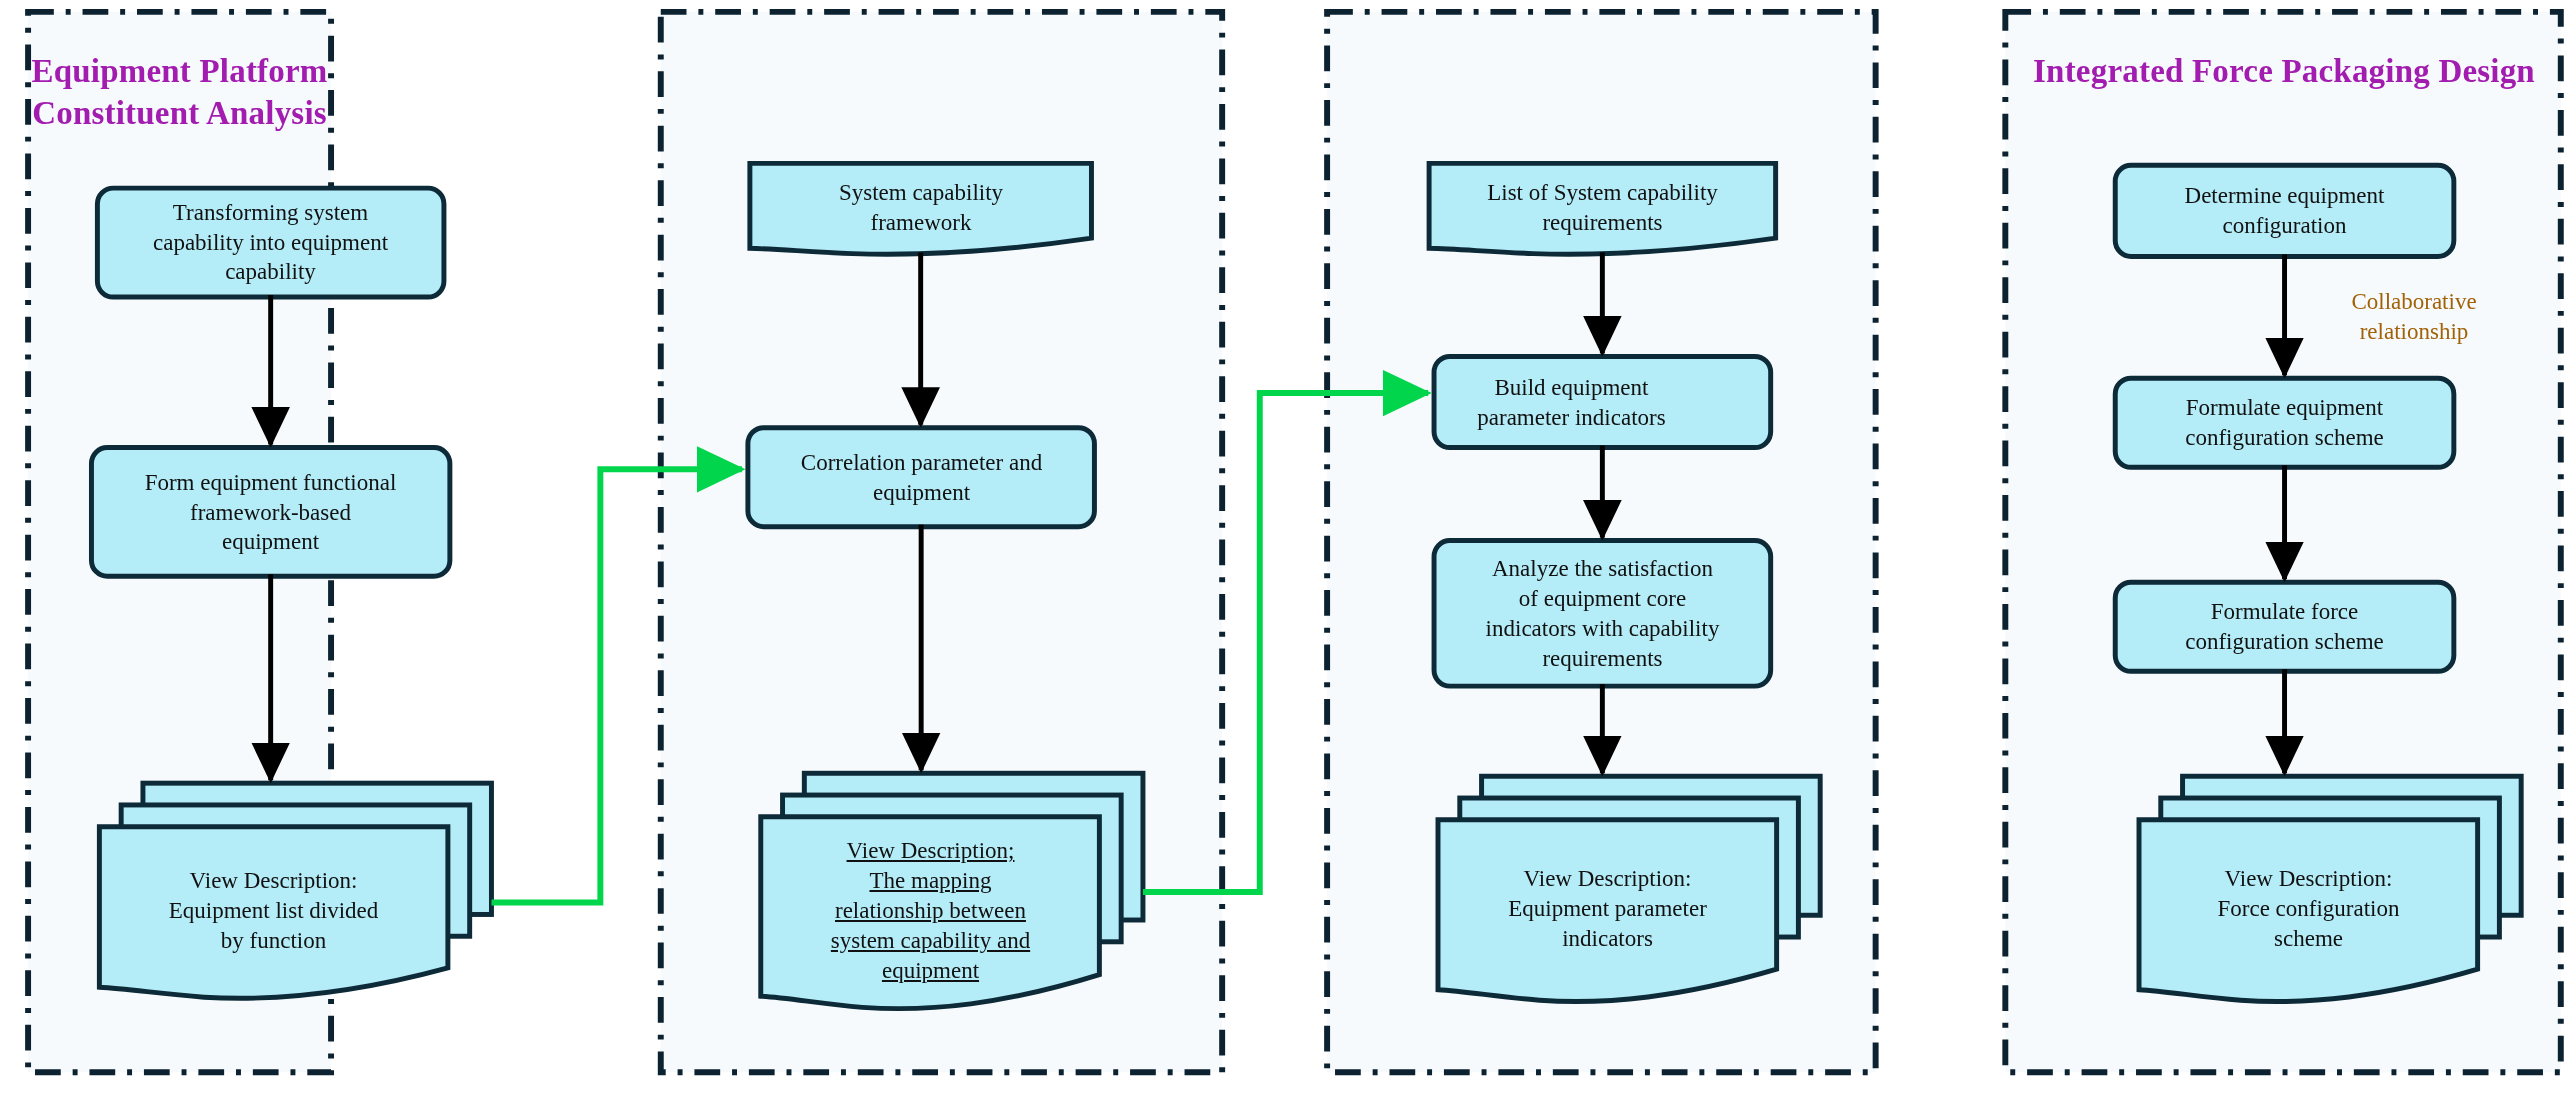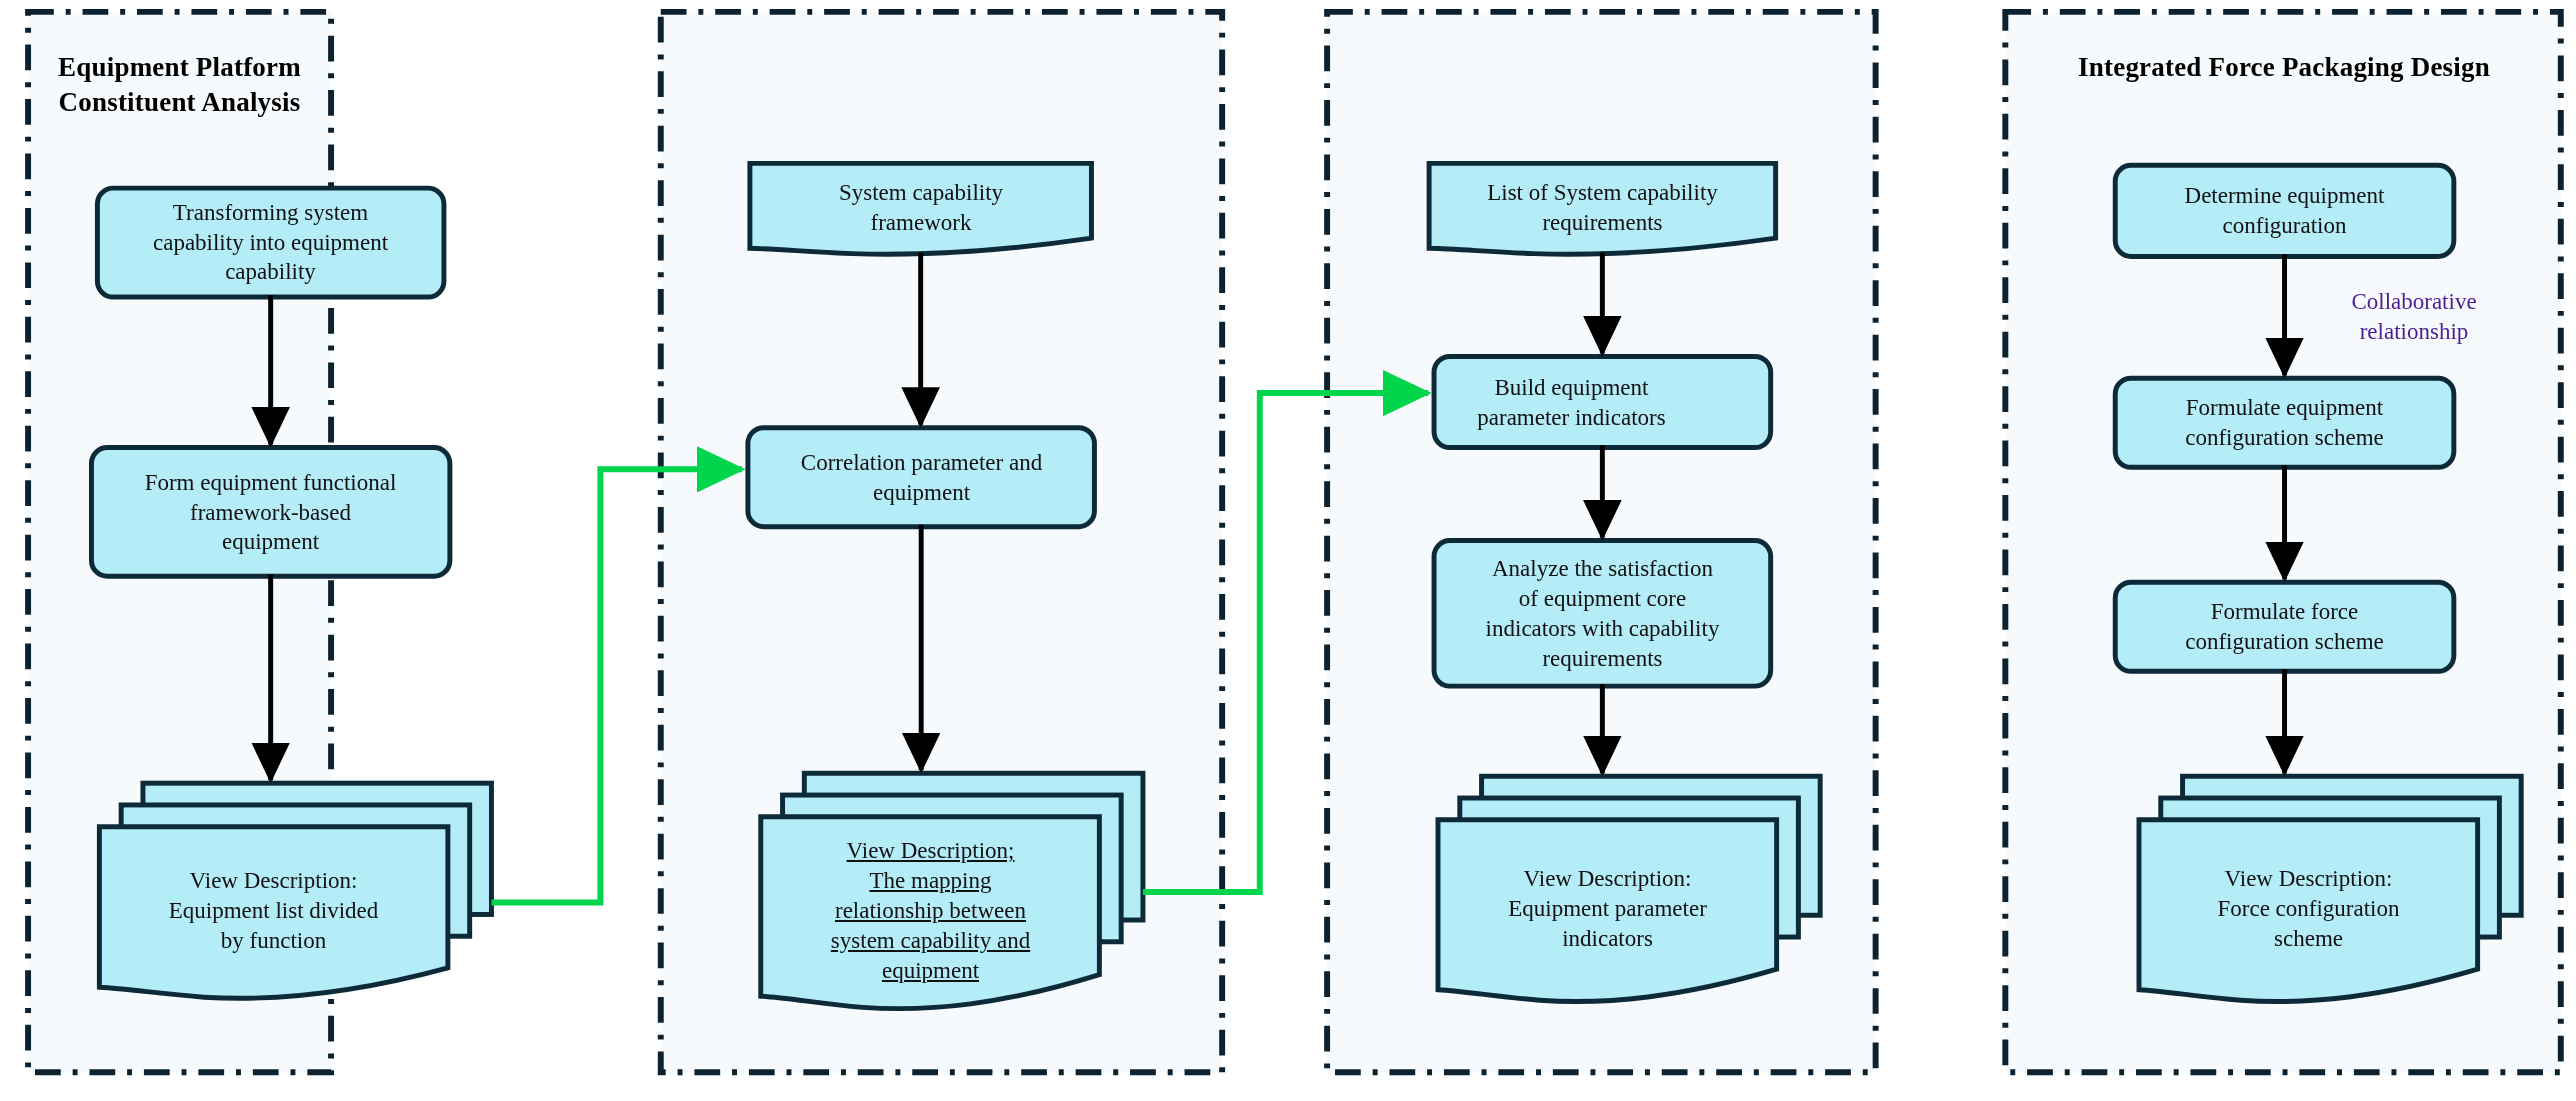--- a/index.html
+++ b/index.html
@@ -1,26 +1,26 @@
 <!DOCTYPE html>
 <html><head>
 <meta charset="utf-8">
 <style>
   html,body{margin:0;padding:0;background:#ffffff;}
   #stage{position:relative;width:2576px;height:1101px;background:#ffffff;
          font-family:"Liberation Serif","DejaVu Serif",serif;overflow:hidden;}
   svg.layer{position:absolute;left:0;top:0;width:2576px;height:1101px;}
   .panel-title{position:absolute;text-align:center;font-weight:bold;
                font-family:"Liberation Serif","DejaVu Serif",serif;
-               color:#000000;font-size:27px;line-height:1.28;letter-spacing:0.2px;}
+               color:#a21caf;font-size:33px;line-height:1.28;letter-spacing:0.2px;}
   .nodelabel{position:absolute;display:flex;align-items:center;justify-content:center;
              text-align:center;color:#111111;font-size:23px;line-height:1.30;
              font-family:"Liberation Serif","DejaVu Serif",serif;
              pointer-events:none;white-space:pre-line;}
-  .edgelabel{position:absolute;text-align:center;color:#4c1d95;font-size:23px;
+  .edgelabel{position:absolute;text-align:center;color:#a16207;font-size:23px;
              line-height:1.30;font-family:"Liberation Serif","DejaVu Serif",serif;
              white-space:pre-line;}
 </style>
 </head>
 <body>
 
 <div id="stage">
 
   <svg class="layer" id="gfx" viewBox="0 0 2601 1112" xmlns="http://www.w3.org/2000/svg">
       <defs>

